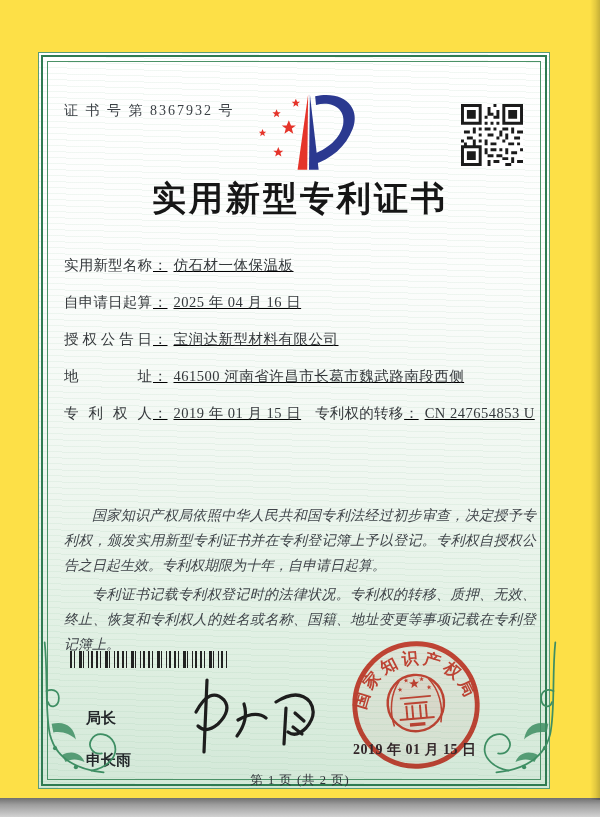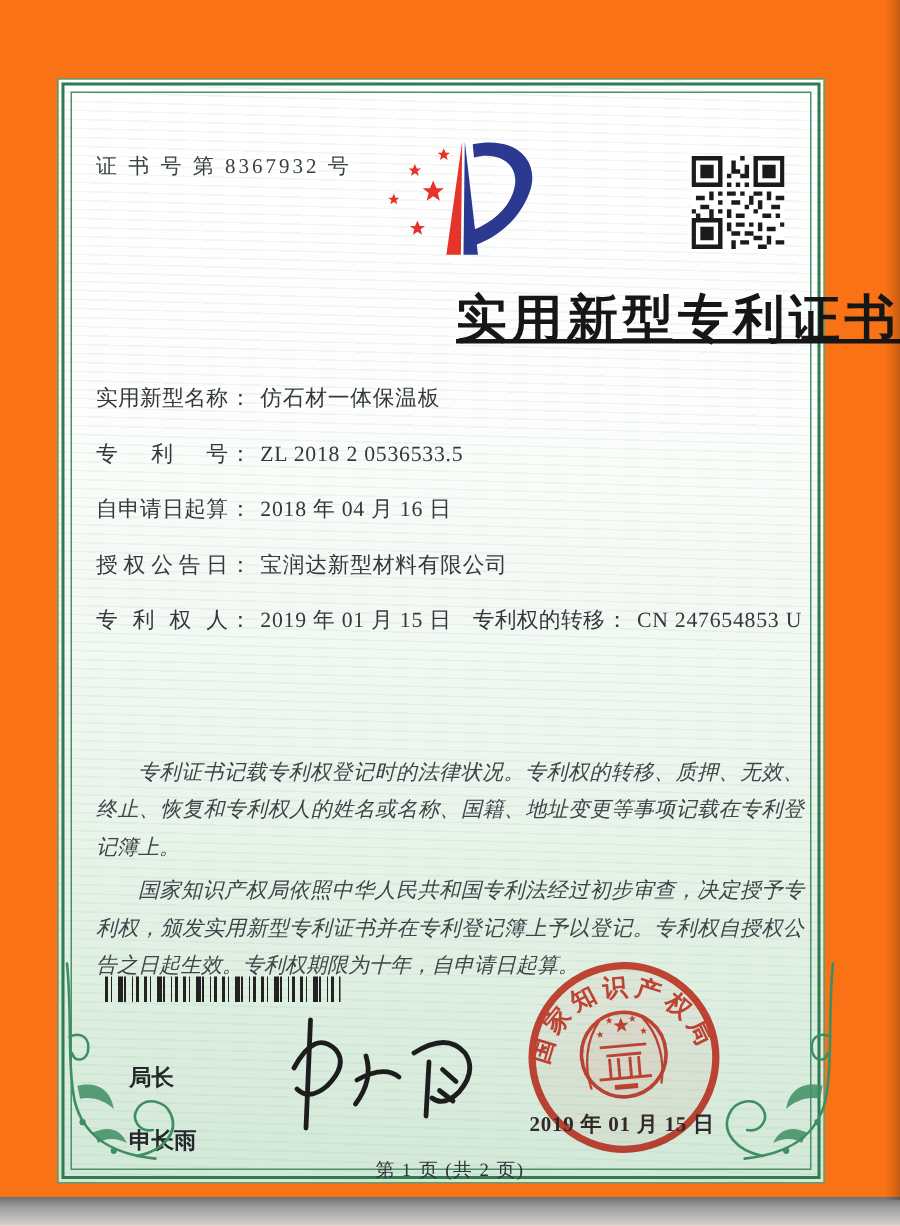--- a/index.html
+++ b/index.html
@@ -3,21 +3,21 @@
 <meta charset="utf-8">
 <style>
   html,body{margin:0;padding:0;}
   body{
     width:600px;height:817px;overflow:hidden;position:relative;
     background:#ededed;
     font-family:"Liberation Serif","DejaVu Serif",serif;
   }
   .paper{
     position:absolute;left:0;top:0;width:600px;height:800px;
-    background:#f97316;
+    background:#fde047;
   }
   
   .shadow-bottom{
     position:absolute;left:0;top:798px;width:600px;height:19px;
     background:linear-gradient(180deg,#6f6f6f 0%,#9d9d9d 35%,#d2d2d2 100%);
   }
   .shadow-right{
     position:absolute;right:0;top:0;width:10px;height:800px;
     background:linear-gradient(90deg,rgba(0,0,0,0) 0%,rgba(0,0,0,0.10) 55%,rgba(0,0,0,0.22) 100%);
   }
@@ -38,24 +38,24 @@
     position:absolute;left:4px;top:4px;right:4px;bottom:4px;
     border:1px solid #4a9166;box-sizing:border-box;
   }
   .cert-no{
     position:absolute;left:64px;top:102px;
     font-size:14px;letter-spacing:2px;color:#3a3f44;
   }
   .logo{position:absolute;left:252px;top:86px;width:114px;height:94px;}
   .qr{position:absolute;left:461px;top:104px;width:62px;height:62px;}
   .title{
-    position:absolute;left:0;top:190px;width:600px;margin:0;
-    text-align:right;font-size:34px;font-weight:600;letter-spacing:3px;color:#161616;text-decoration:underline;
-  }
-  .fields{position:absolute;left:64px;top:256px;width:480px;}
+    position:absolute;left:0;top:176px;width:600px;margin:0;
+    text-align:center;font-size:34px;font-weight:600;letter-spacing:3px;color:#161616;
+  }
+  .fields{position:absolute;left:64px;top:256px;width:480px;text-decoration:underline;}
   .field-row{white-space:nowrap;font-size:14.5px;color:#34383b;height:22px;margin-bottom:15px;}
   .flabel{display:inline-block;width:88px;text-align:justify;text-align-last:justify;vertical-align:top;}
   .colon{margin-left:1px;}
   .fvalue{margin-left:6px;letter-spacing:0.5px;}
   .pair2{margin-left:14px;}
   .paras{position:absolute;left:64px;top:503px;width:472px;}
   .paras p{
     margin:0 0 4px;font-size:14px;line-height:25px;color:#3f4449;
     text-align:justify;text-indent:2em;font-style:italic;
   }
@@ -139,36 +139,36 @@
       M14,18h2v1h-2z M17,18h1v2h-1z M9,19h1v2h-1z M11,19h2v1h-2z M15,20h2v1h-2z M19,19h2v1h-2z"></path>
   </svg>
 
   <h1 class="title">实用新型专利证书</h1>
 
   <div class="fields">
     <div class="field-row">
       <span class="flabel">实用新型名称</span><span class="colon">：</span><span class="fvalue">仿石材一体保温板</span>
     </div>
     <div class="field-row">
-      <span class="flabel">专利号</span><span class="colon">：</span><span class="fvalue">ZL 2018 2 0536533.5</span>
-    </div>
-    <div class="field-row">
-      <span class="flabel">自申请日起算</span><span class="colon">：</span><span class="fvalue">2018 年 04 月 16 日</span>
+      <span class="flabel">自申请日起算</span><span class="colon">：</span><span class="fvalue">2025 年 04 月 16 日</span>
     </div>
     <div class="field-row">
       <span class="flabel">授权公告日</span><span class="colon">：</span><span class="fvalue">宝润达新型材料有限公司</span>
     </div>
     <div class="field-row">
+      <span class="flabel">地址</span><span class="colon">：</span><span class="fvalue">461500 河南省许昌市长葛市魏武路南段西侧</span>
+    </div>
+    <div class="field-row">
       <span class="flabel">专利权人</span><span class="colon">：</span><span class="fvalue">2019 年 01 月 15 日</span><span class="flabel pair2">专利权的转移</span><span class="colon">：</span><span class="fvalue">CN 247654853 U</span>
     </div>
   </div>
 
   <div class="paras">
+    <p>国家知识产权局依照中华人民共和国专利法经过初步审查，决定授予专利权，颁发实用新型专利证书并在专利登记簿上予以登记。专利权自授权公告之日起生效。专利权期限为十年，自申请日起算。</p>
     <p>专利证书记载专利权登记时的法律状况。专利权的转移、质押、无效、终止、恢复和专利权人的姓名或名称、国籍、地址变更等事项记载在专利登记簿上。</p>
-    <p>国家知识产权局依照中华人民共和国专利法经过初步审查，决定授予专利权，颁发实用新型专利证书并在专利登记簿上予以登记。专利权自授权公告之日起生效。专利权期限为十年，自申请日起算。</p>
   </div>
 
   <div class="barcode"></div>
 
   <div class="director">
     <div class="line">局长</div>
     <div class="line">申长雨</div>
   </div>
 
   <svg class="signature" viewBox="0 0 140 95" aria-label="申长雨">

